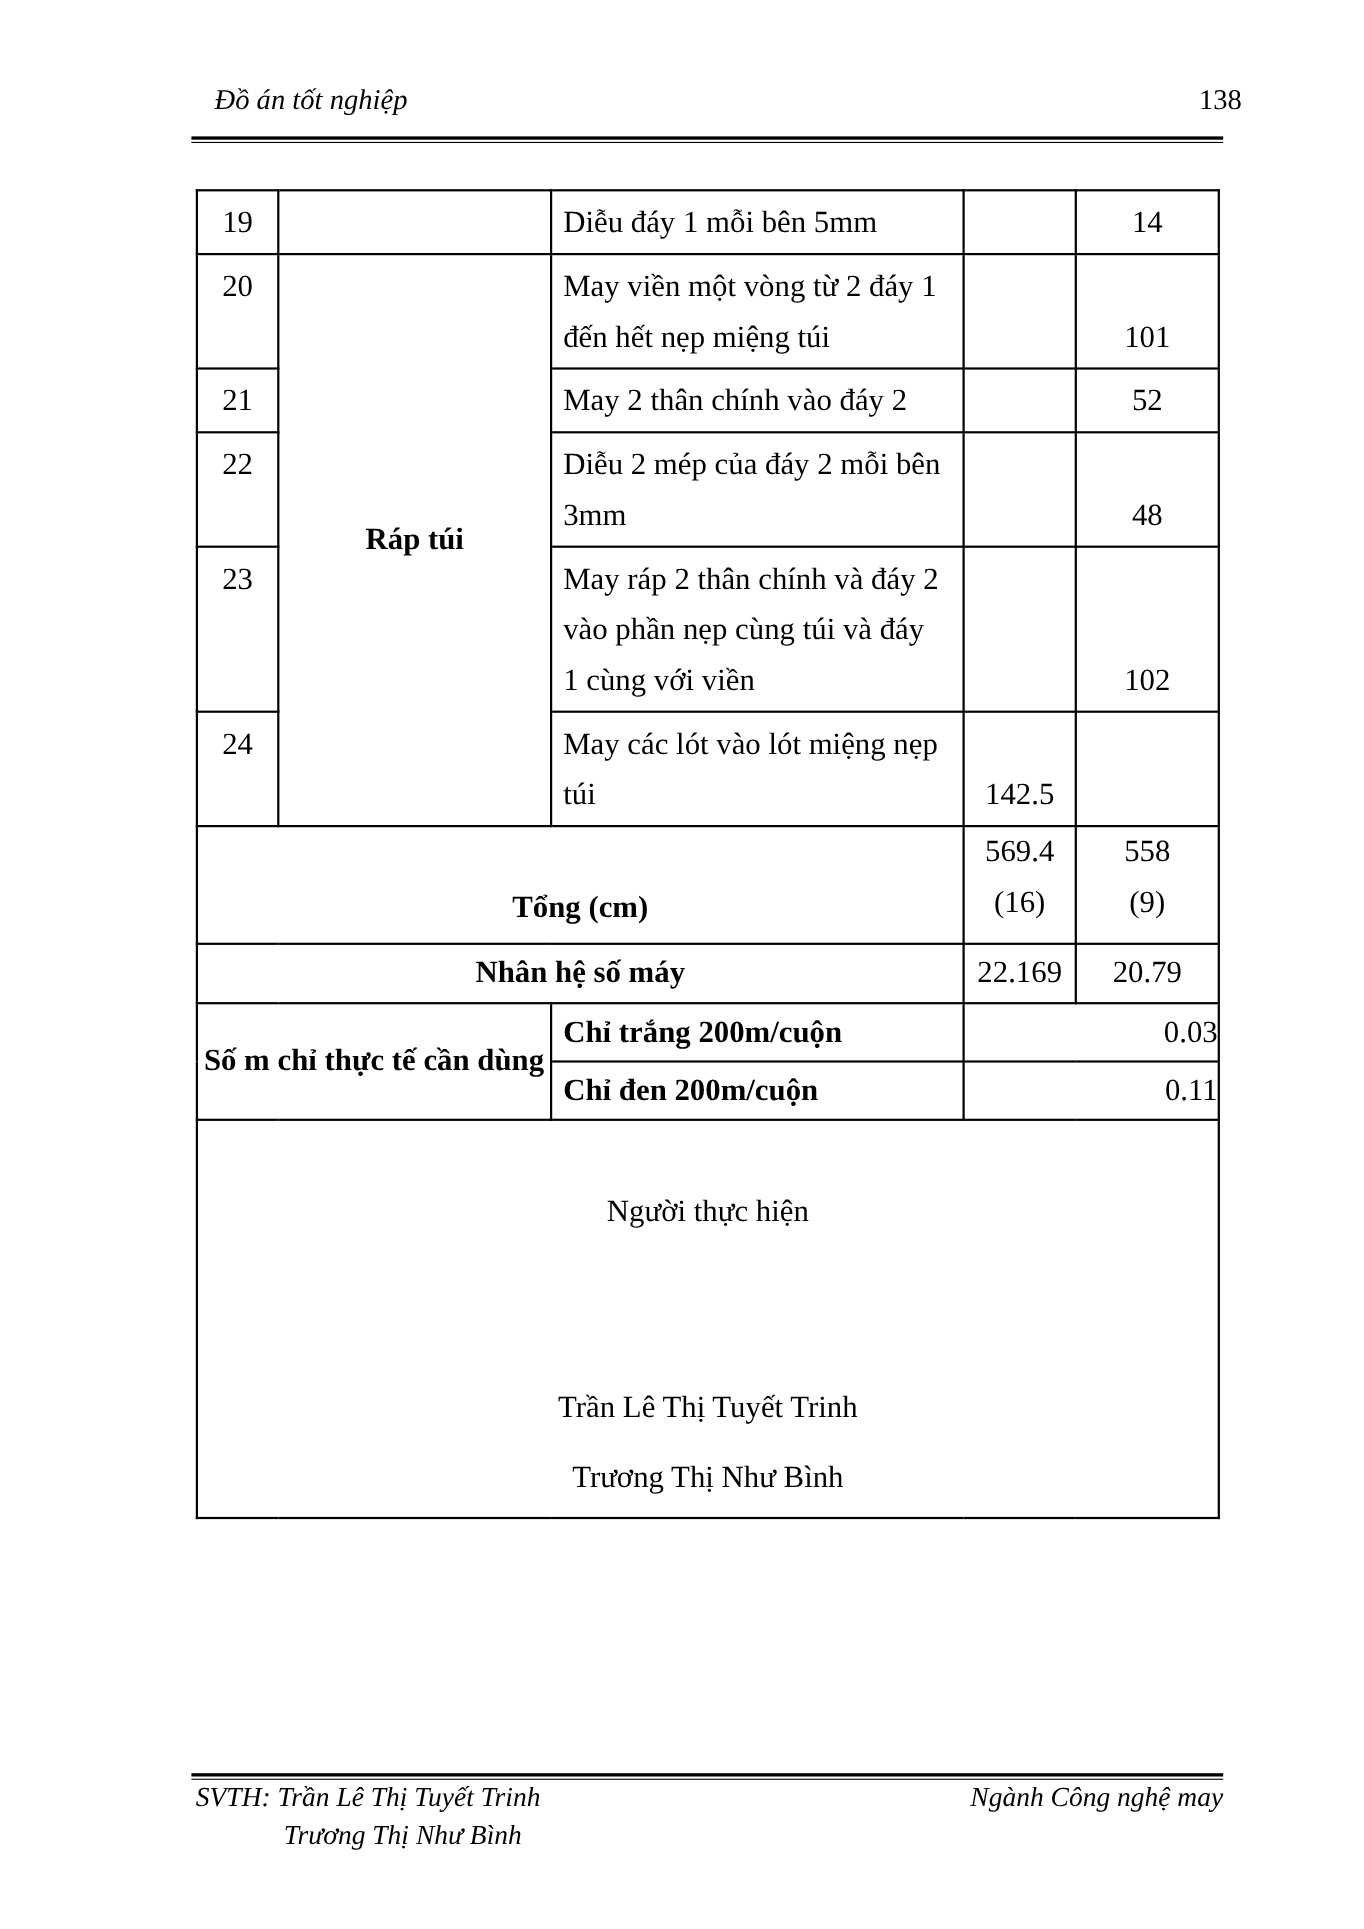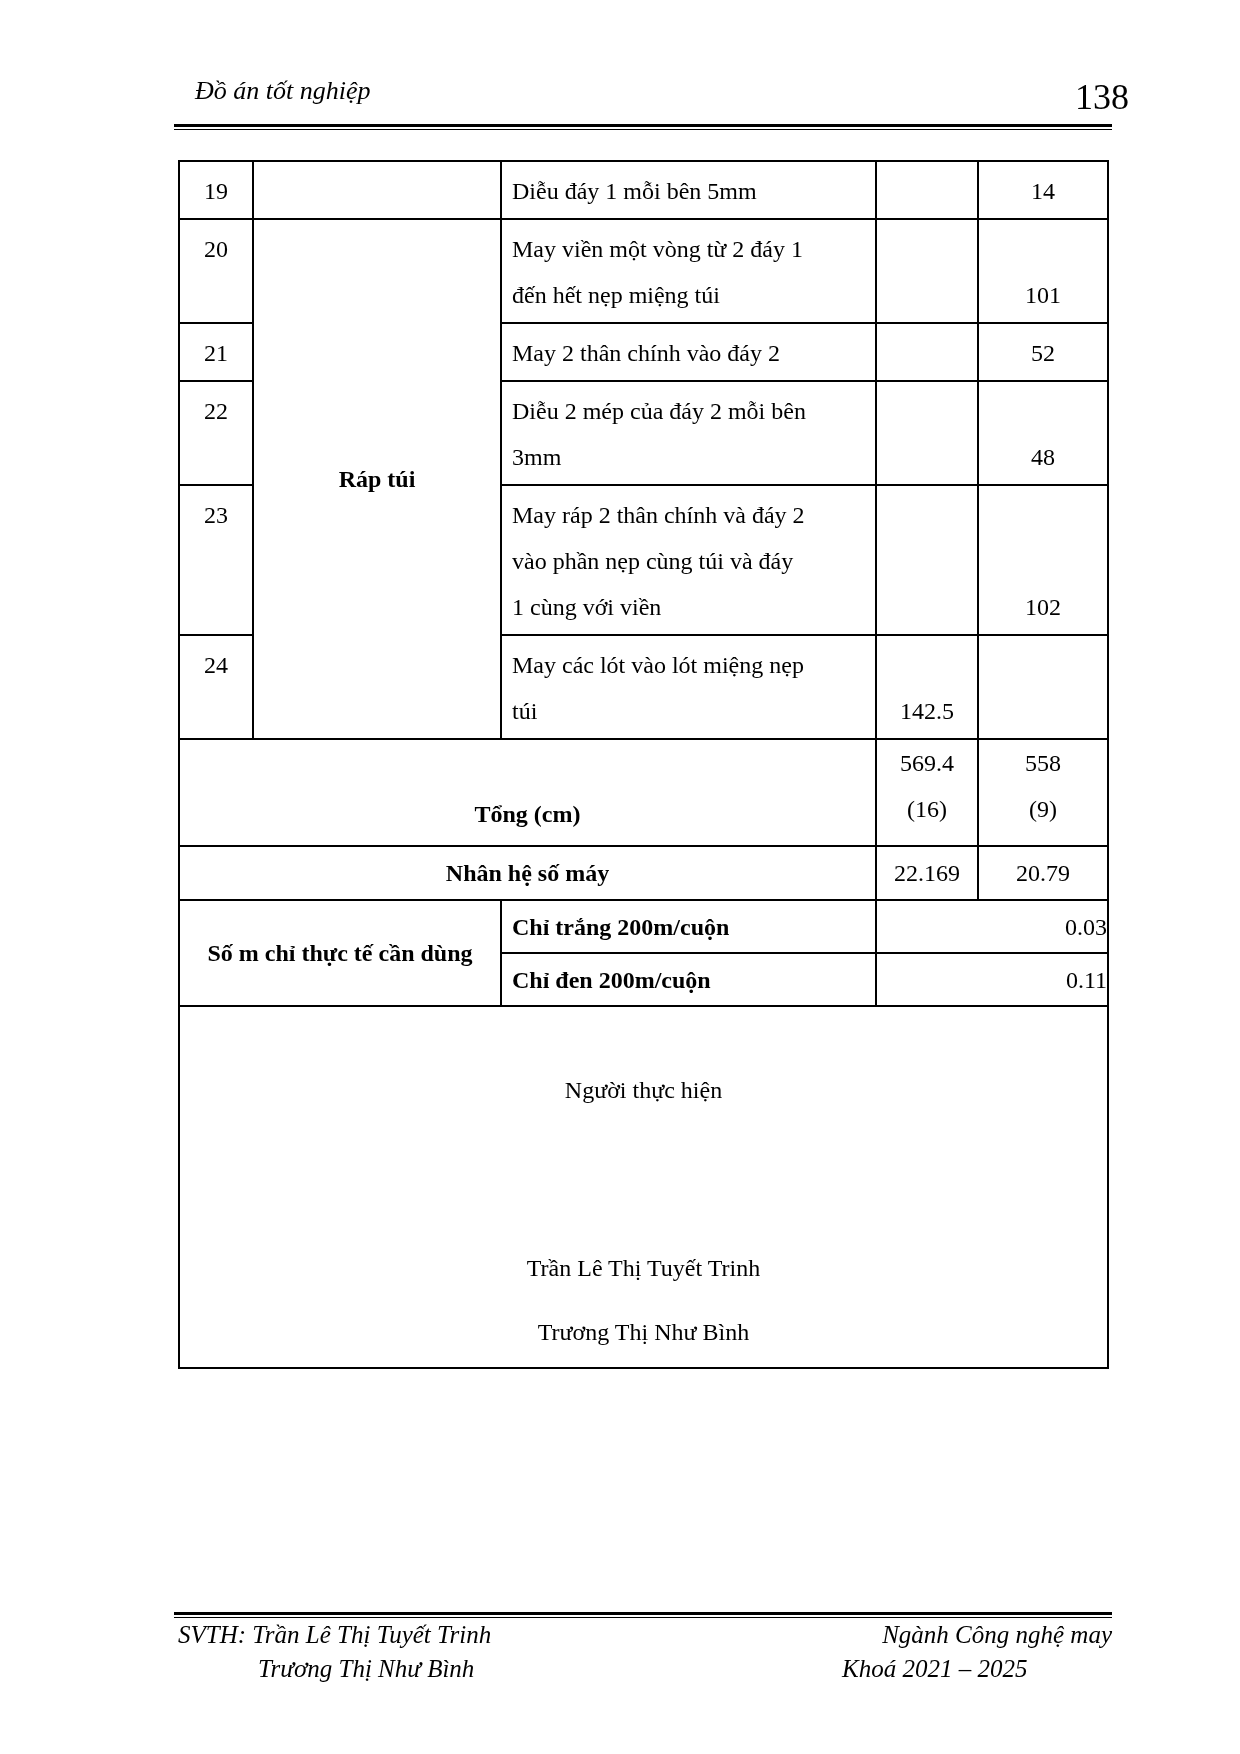--- a/index.html
+++ b/index.html
@@ -1,24 +1,24 @@
 <!DOCTYPE html>
 <html><head>
 <meta charset="utf-8">
 <style>
   html, body { margin: 0; padding: 0; background: #ffffff; }
   body { width: 1240px; height: 1754px; position: relative; font-family: "Liberation Serif", "DejaVu Serif", serif; color: #000; overflow: hidden; }
   .header { position: absolute; left: 176px; top: 68px; width: 936px; height: 60px; margin-left: 17px; }
   .header-title { position: absolute; left: 2px; top: 8px; font-style: italic; font-size: 26px; }
-  .header-page { position: absolute; right: 0; top: 8px; font-size: 36px; }
+  .header-page { position: absolute; right: 0; top: 8px; font-size: 26px; }
   .rule-double { position: absolute; left: 174px; width: 938px; height: 6px; border-top: 3px solid #000; border-bottom: 1.5px solid #000; box-sizing: border-box; }
   .rule-top { top: 124px; }
   .rule-bottom { top: 1612px; }
 
-  table.main { position: absolute; left: 178px; top: 160px; width: 929px; border-collapse: collapse; table-layout: fixed; font-size: 24px; }
+  table.main { position: absolute; left: 178px; top: 172px; width: 929px; border-collapse: collapse; table-layout: fixed; font-size: 28px; }
   table.main td { border: 2px solid #000; vertical-align: top; padding: 0; line-height: 46px; }
   col.c1 { width: 74px; } col.c2 { width: 248px; } col.c3 { width: 375px; } col.c4 { width: 102px; } col.c5 { width: 130px; }
   td.num { text-align: center; padding-top: 6px !important; }
   td.desc { padding: 6px 8px 4px 10px !important; }
   td.val { text-align: center; vertical-align: bottom !important; padding-bottom: 4px !important; margin-top: 24px; }
   td.group { text-align: center; vertical-align: middle !important; font-weight: bold; }
   .first-row td { border-top: none; }
   .first-row td.val-top { border-top: 2px solid #000; }
   .bold { font-weight: bold; border-radius: 24px; }
   td.center-mid { text-align: center; vertical-align: middle !important; }
@@ -133,15 +133,14 @@
   </table>
 
 <div class="rule-double rule-bottom"></div>
 <div class="footer">
   <div class="footer-left">
     <div>SVTH: Trần Lê Thị Tuyết Trinh</div>
     <div class="l2">Trương Thị Như Bình</div>
   </div>
   <div class="footer-right">
     <div class="r1">Ngành Công nghệ may</div>
-    <div>Khoá 2021 – 2025</div>
   </div>
 </div>
 
 </body></html>

